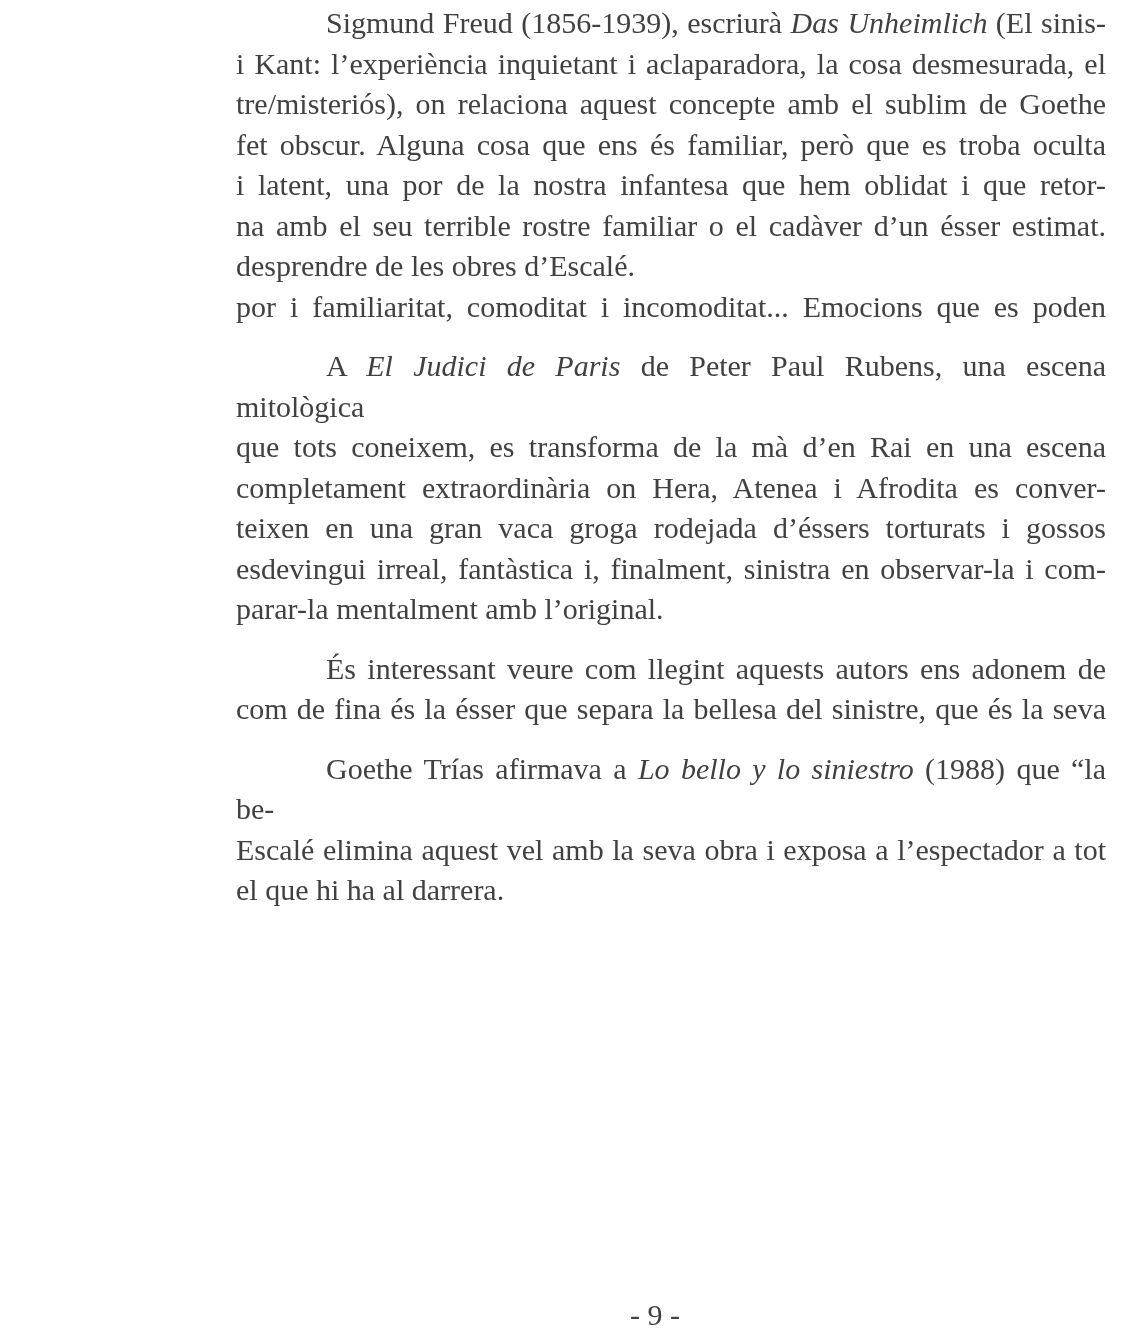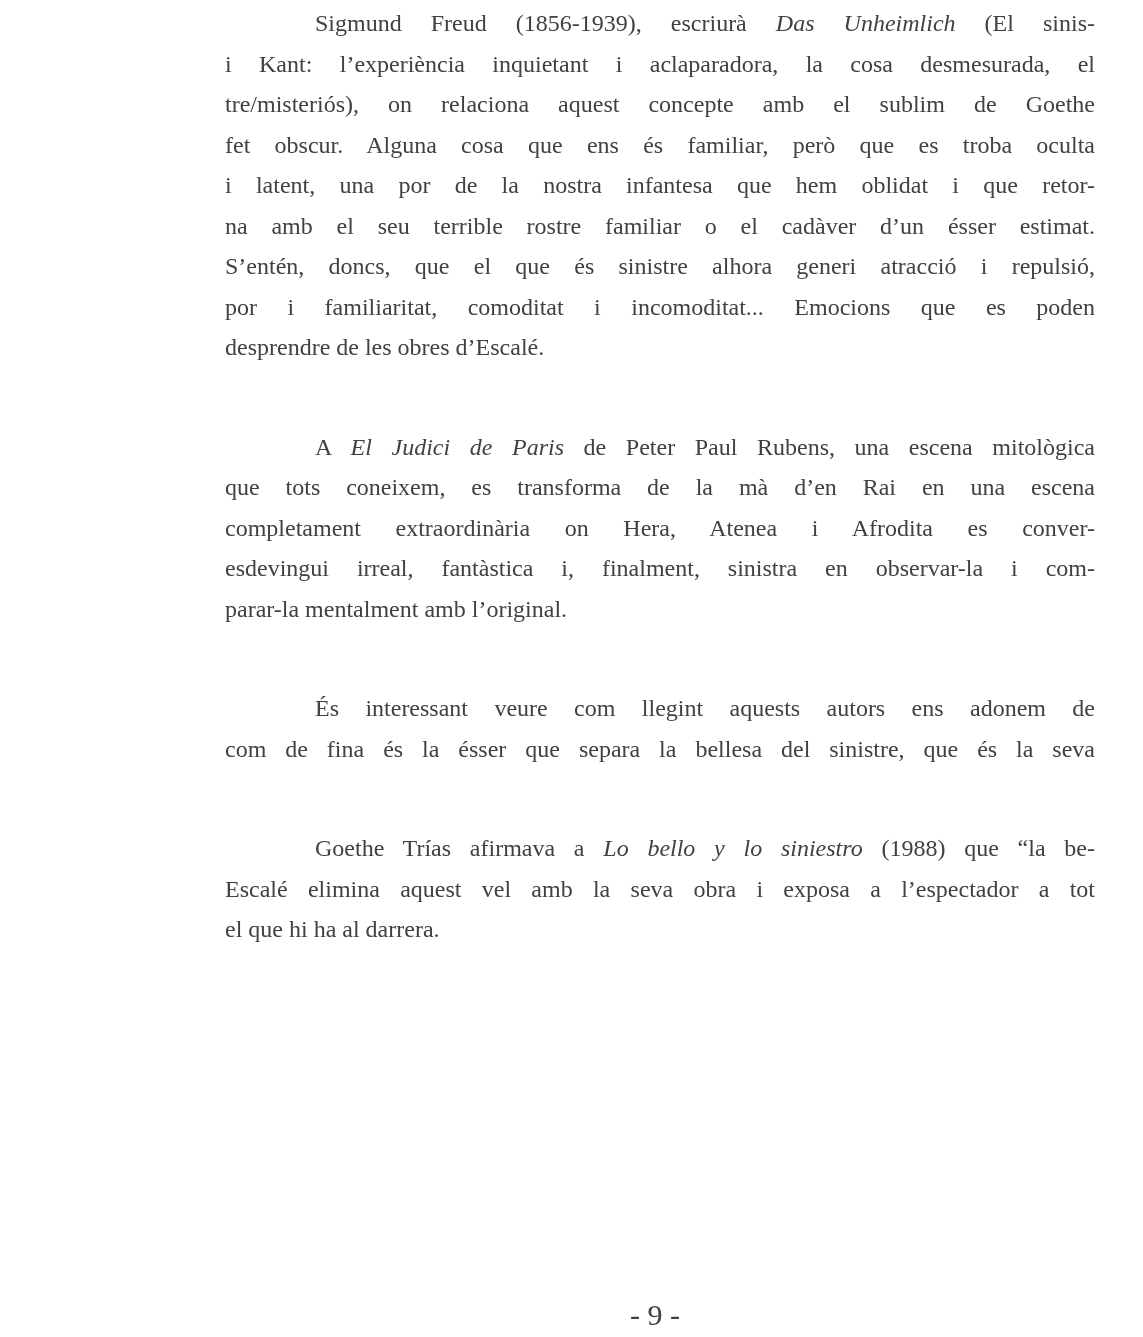--- a/index.html
+++ b/index.html
@@ -11,28 +11,28 @@
     position: relative;
     width: 1143px;
     height: 1337px;
     background: #ffffff;
     overflow: hidden;
     font-family: "Liberation Serif", "DejaVu Serif", serif;
     color: #414141;
   }
   .text-block {
     position: absolute;
-    left: 225px;
+    left: 236px;
     top: 3px;
     width: 870px;
-    font-size: 24px;
+    font-size: 30px;
     line-height: 40.5px;
   }
   .paragraph + .paragraph {
-    margin-top: 59px;
+    margin-top: 19px;
   }
   .line {
     text-align: justify;
     text-align-last: justify;
     text-justify: inter-word;
   }
   .line.last {
     text-align: left;
     text-align-last: left;
   }
@@ -58,28 +58,28 @@
 
 <div class="page">
   <div class="text-block">
       <div class="paragraph">
         <div class="line indent"><span>Sigmund Freud (1856-1939), escriurà </span><span class="italic">Das Unheimlich</span><span> (El sinis-</span></div>
         <div class="line"><span>i Kant: l’experiència inquietant i aclaparadora, la cosa desmesurada, el</span></div>
         <div class="line"><span>tre/misteriós), on relaciona aquest concepte amb el sublim de Goethe</span></div>
         <div class="line"><span>fet obscur. Alguna cosa que ens és familiar, però que es troba oculta</span></div>
         <div class="line"><span>i latent, una por de la nostra infantesa que hem oblidat i que retor-</span></div>
         <div class="line"><span>na amb el seu terrible rostre familiar o el cadàver d’un ésser estimat.</span></div>
-        <div class="line"><span>S’entén, doncs, que el que és sinistre alhora generi atracció i repulsió,</span></div>
+        <div class="line last"><span>desprendre de les obres d’Escalé.</span></div>
         <div class="line"><span>por i familiaritat, comoditat i incomoditat... Emocions que es poden</span></div>
-        <div class="line last"><span>desprendre de les obres d’Escalé.</span></div>
       </div>
       <div class="paragraph">
         <div class="line indent"><span>A </span><span class="italic">El Judici de Paris</span><span> de Peter Paul Rubens, una escena mitològica</span></div>
         <div class="line"><span>que tots coneixem, es transforma de la mà d’en Rai en una escena</span></div>
         <div class="line"><span>completament extraordinària on Hera, Atenea i Afrodita es conver-</span></div>
+        <div class="line"><span>teixen en una gran vaca groga rodejada d’éssers torturats i gossos</span></div>
         <div class="line"><span>esdevingui irreal, fantàstica i, finalment, sinistra en observar-la i com-</span></div>
         <div class="line last"><span>parar-la mentalment amb l’original.</span></div>
       </div>
       <div class="paragraph">
         <div class="line indent"><span>És interessant veure com llegint aquests autors ens adonem de</span></div>
         <div class="line"><span>com de fina és la ésser que separa la bellesa del sinistre, que és la seva</span></div>
       </div>
       <div class="paragraph">
         <div class="line indent"><span>Goethe Trías afirmava a </span><span class="italic">Lo bello y lo siniestro</span><span> (1988) que “la be-</span></div>
         <div class="line"><span>Escalé elimina aquest vel amb la seva obra i exposa a l’espectador a tot</span></div>

